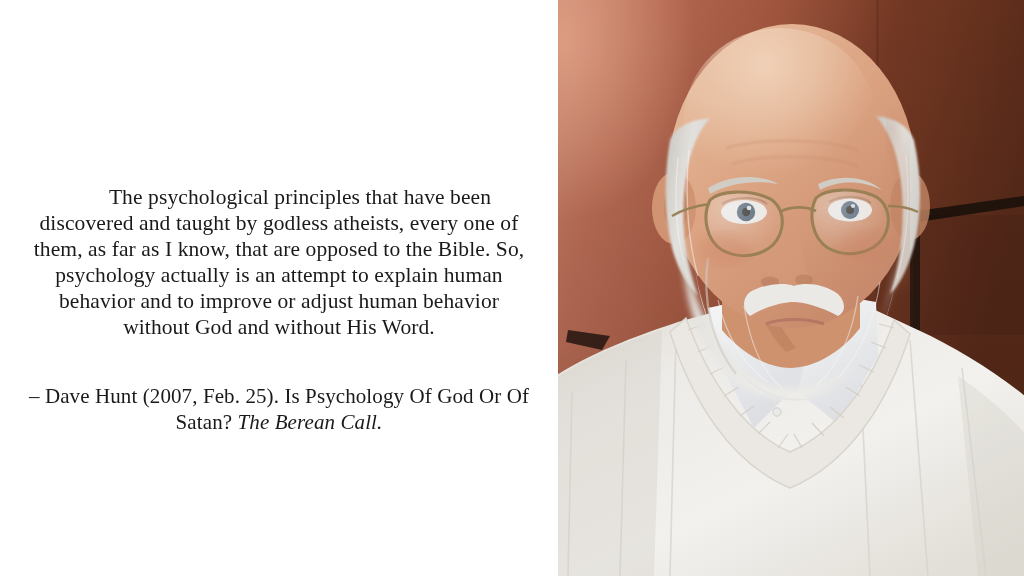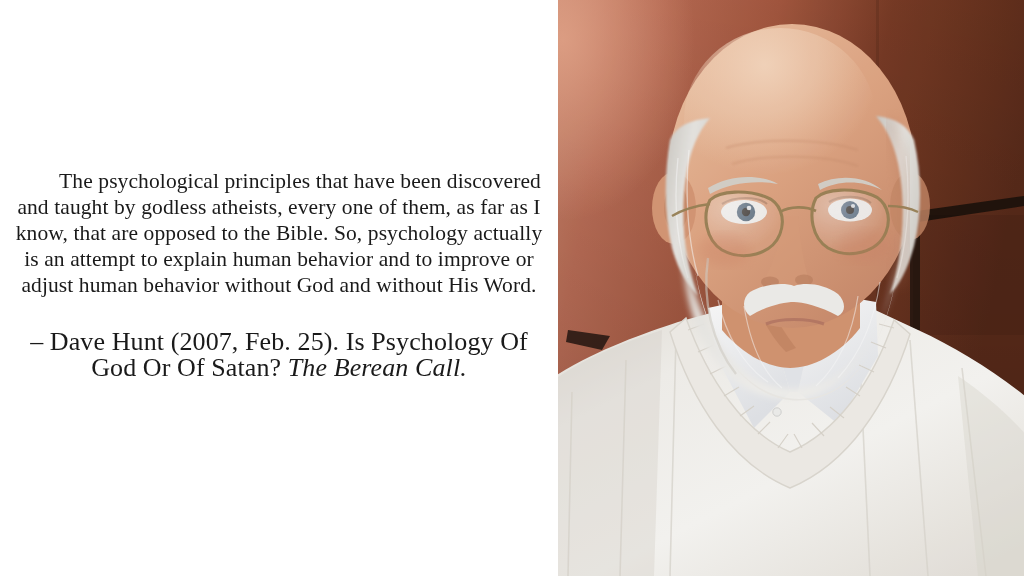--- a/index.html
+++ b/index.html
@@ -32,27 +32,27 @@
     width: 530px;
     text-align: center;
     color: #1a1a1a;
   }
   .quote-body {
     font-size: 21.5px;
     line-height: 26px;
     letter-spacing: 0.1px;
     text-indent: 42px;
     text-align: center;
-    margin: 0;
+    margin: 16px;
     white-space: normal;
   }
   .attribution {
     margin: 4px;
     padding-top: 27px;
-    font-size: 26px;
+    font-size: 21px;
     line-height: 26px;
     letter-spacing: 0.1px;
     text-align: center;
   }
   .attribution .src-italic {
     font-style: italic;
   }
 
   
   .photo-panel {

